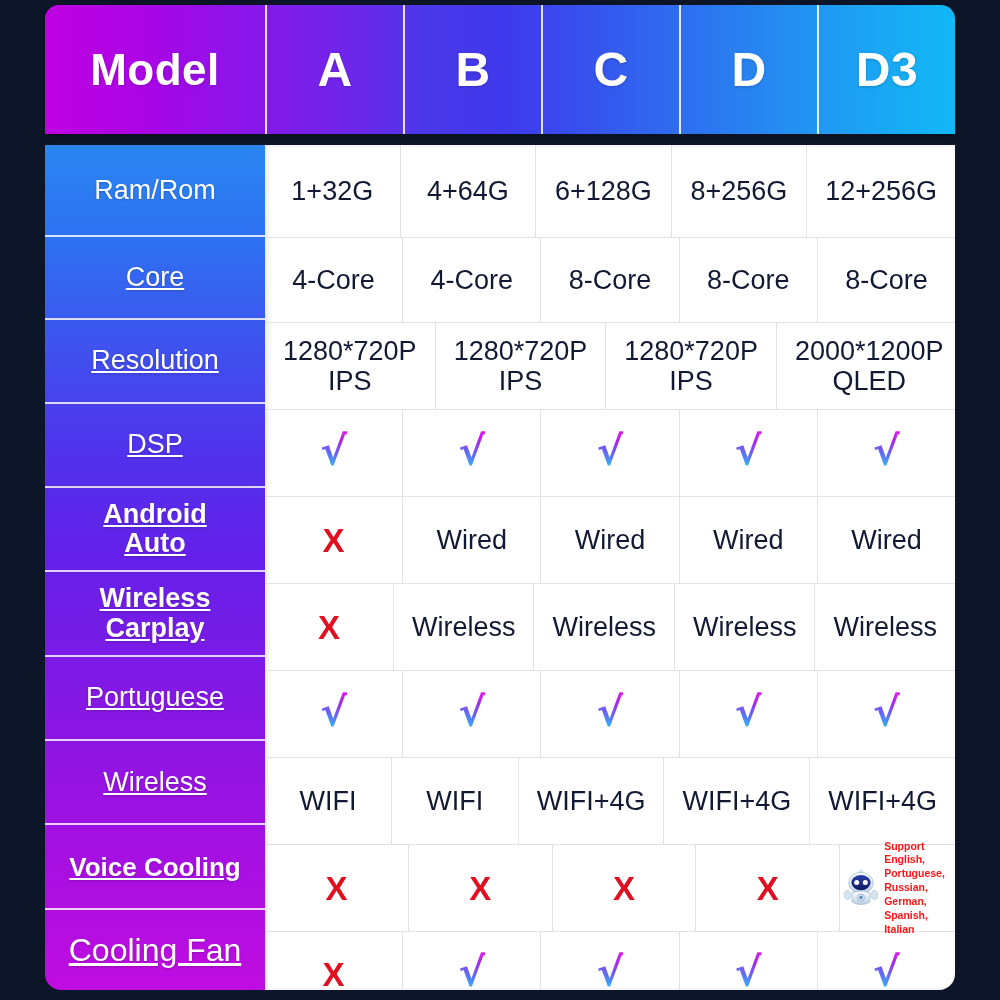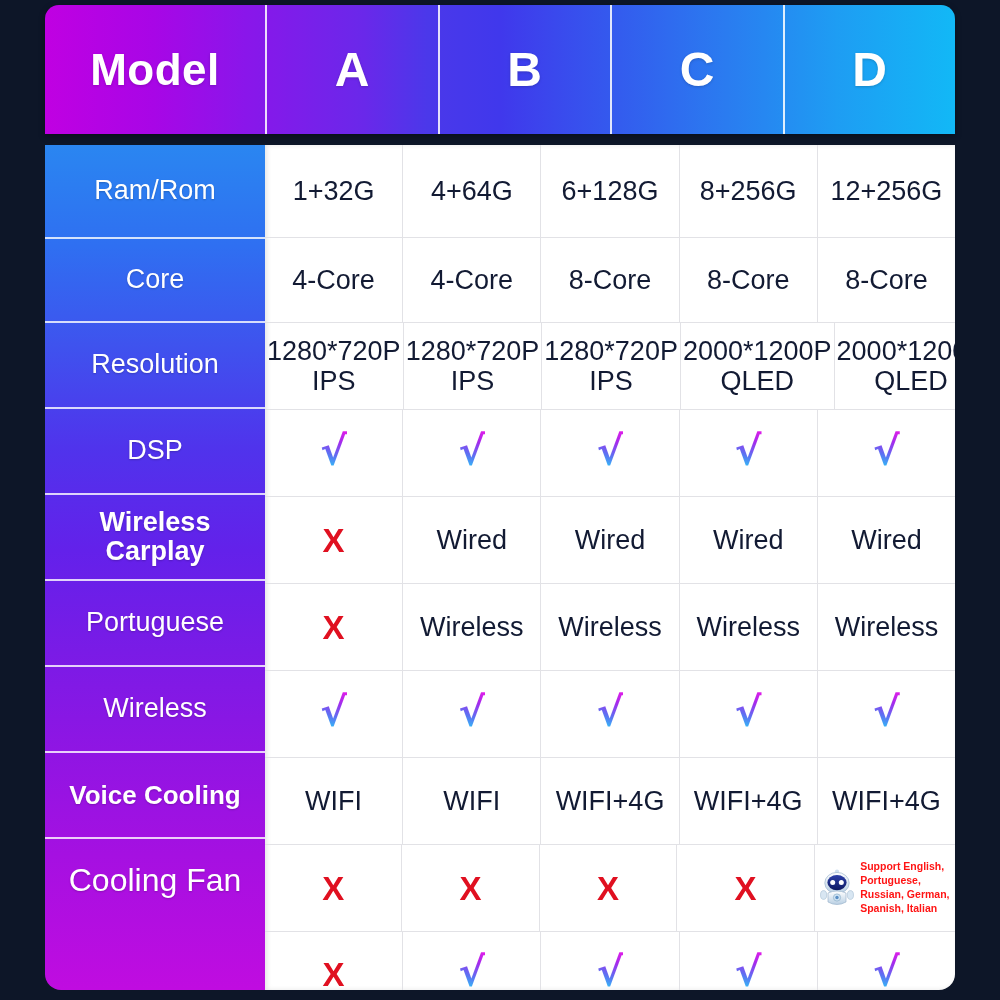--- a/index.html
+++ b/index.html
@@ -98,20 +98,21 @@
     text-align: center;
     color: #ffffff;
     font-size: 27px;
     line-height: 1.08;
     padding: 0 8px;
     box-sizing: border-box;
     text-shadow: 0 1px 2px rgba(0,0,0,0.2);
   }
   .label-cell + .label-cell {
     border-top: 2px solid rgba(255,255,255,0.8);
+    text-decoration: underline;
   }
   .label-cell.bold { font-weight: bold; }
 
   
   .data-col {
     flex: 1 1 auto;
     display: flex;
     flex-direction: column;
     background: #ffffff;
     border-radius: 0 0 16px 0;
@@ -128,21 +129,21 @@
   .data-cell {
     flex: 1 1 0;
     display: flex;
     align-items: center;
     justify-content: center;
     text-align: center;
     color: #121a33;
     font-size: 27px;
     line-height: 1.12;
     box-sizing: border-box;
-    padding: 0 2px;
+    padding: 0 18px;
     position: relative;
   }
   .data-cell + .data-cell {
     border-left: 1.5px solid #e2e2e6;
   }
 
   
   .mark-check {
     font-family: "DejaVu Sans", sans-serif;
     font-size: 40px;
@@ -195,36 +196,45 @@
     </div>
     <div class="header-cell hc-model">
       <span>B</span>
     </div>
     <div class="header-cell hc-model">
       <span>C</span>
     </div>
     <div class="header-cell hc-model">
       <span>D</span>
     </div>
+    <div class="header-cell hc-model">
+      <span>D3</span>
+    </div>
   </div>
 
   <div class="body-wrap">
 
     <div class="label-col">
       <div class="label-cell" style="height:92px">
         <span>Ram/Rom</span>
       </div>
       <div class="label-cell" style="height:84px">
         <span>Core</span>
       </div>
       <div class="label-cell" style="height:86px">
         <span>Resolution</span>
       </div>
       <div class="label-cell" style="height:86px">
         <span>DSP</span>
+      </div>
+      <div class="label-cell bold" style="height:86px">
+        <span>
+          <span>Android</span><br>
+          <span>Auto</span>
+        </span>
       </div>
       <div class="label-cell bold" style="height:86px">
         <span>
           <span>Wireless</span><br>
           <span>Carplay</span>
         </span>
       </div>
       <div class="label-cell" style="height:86px">
         <span>Portuguese</span>
       </div>

